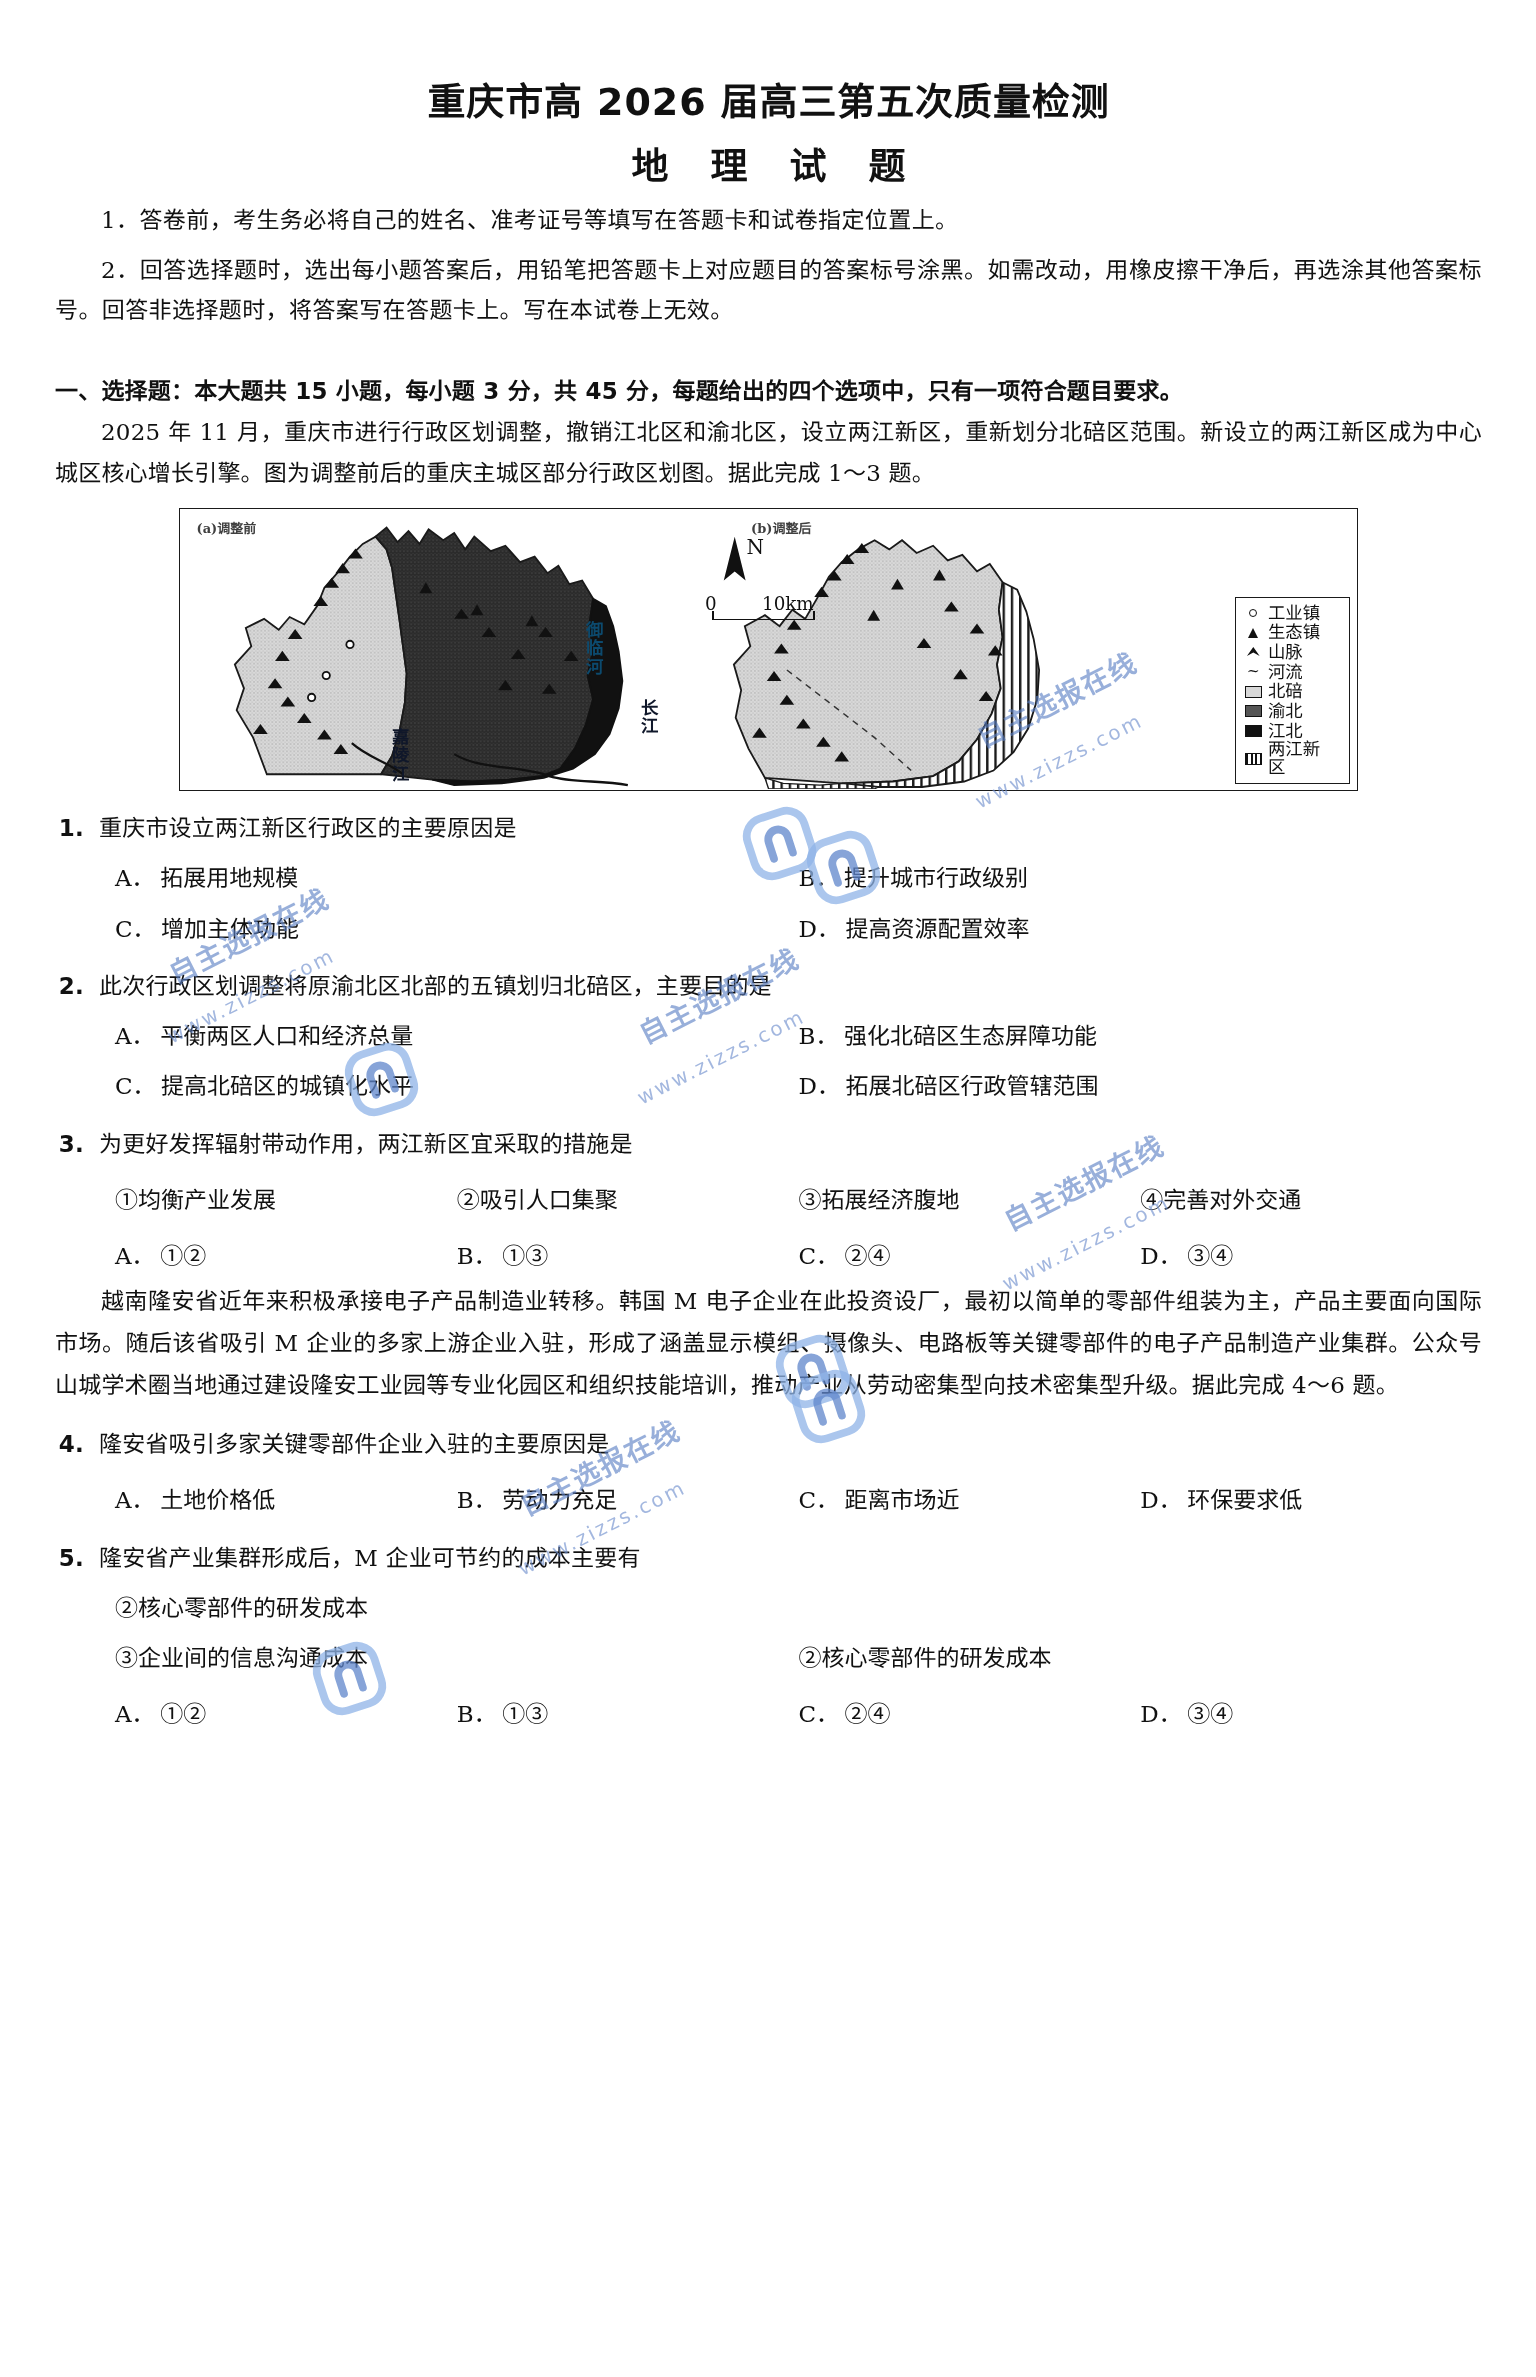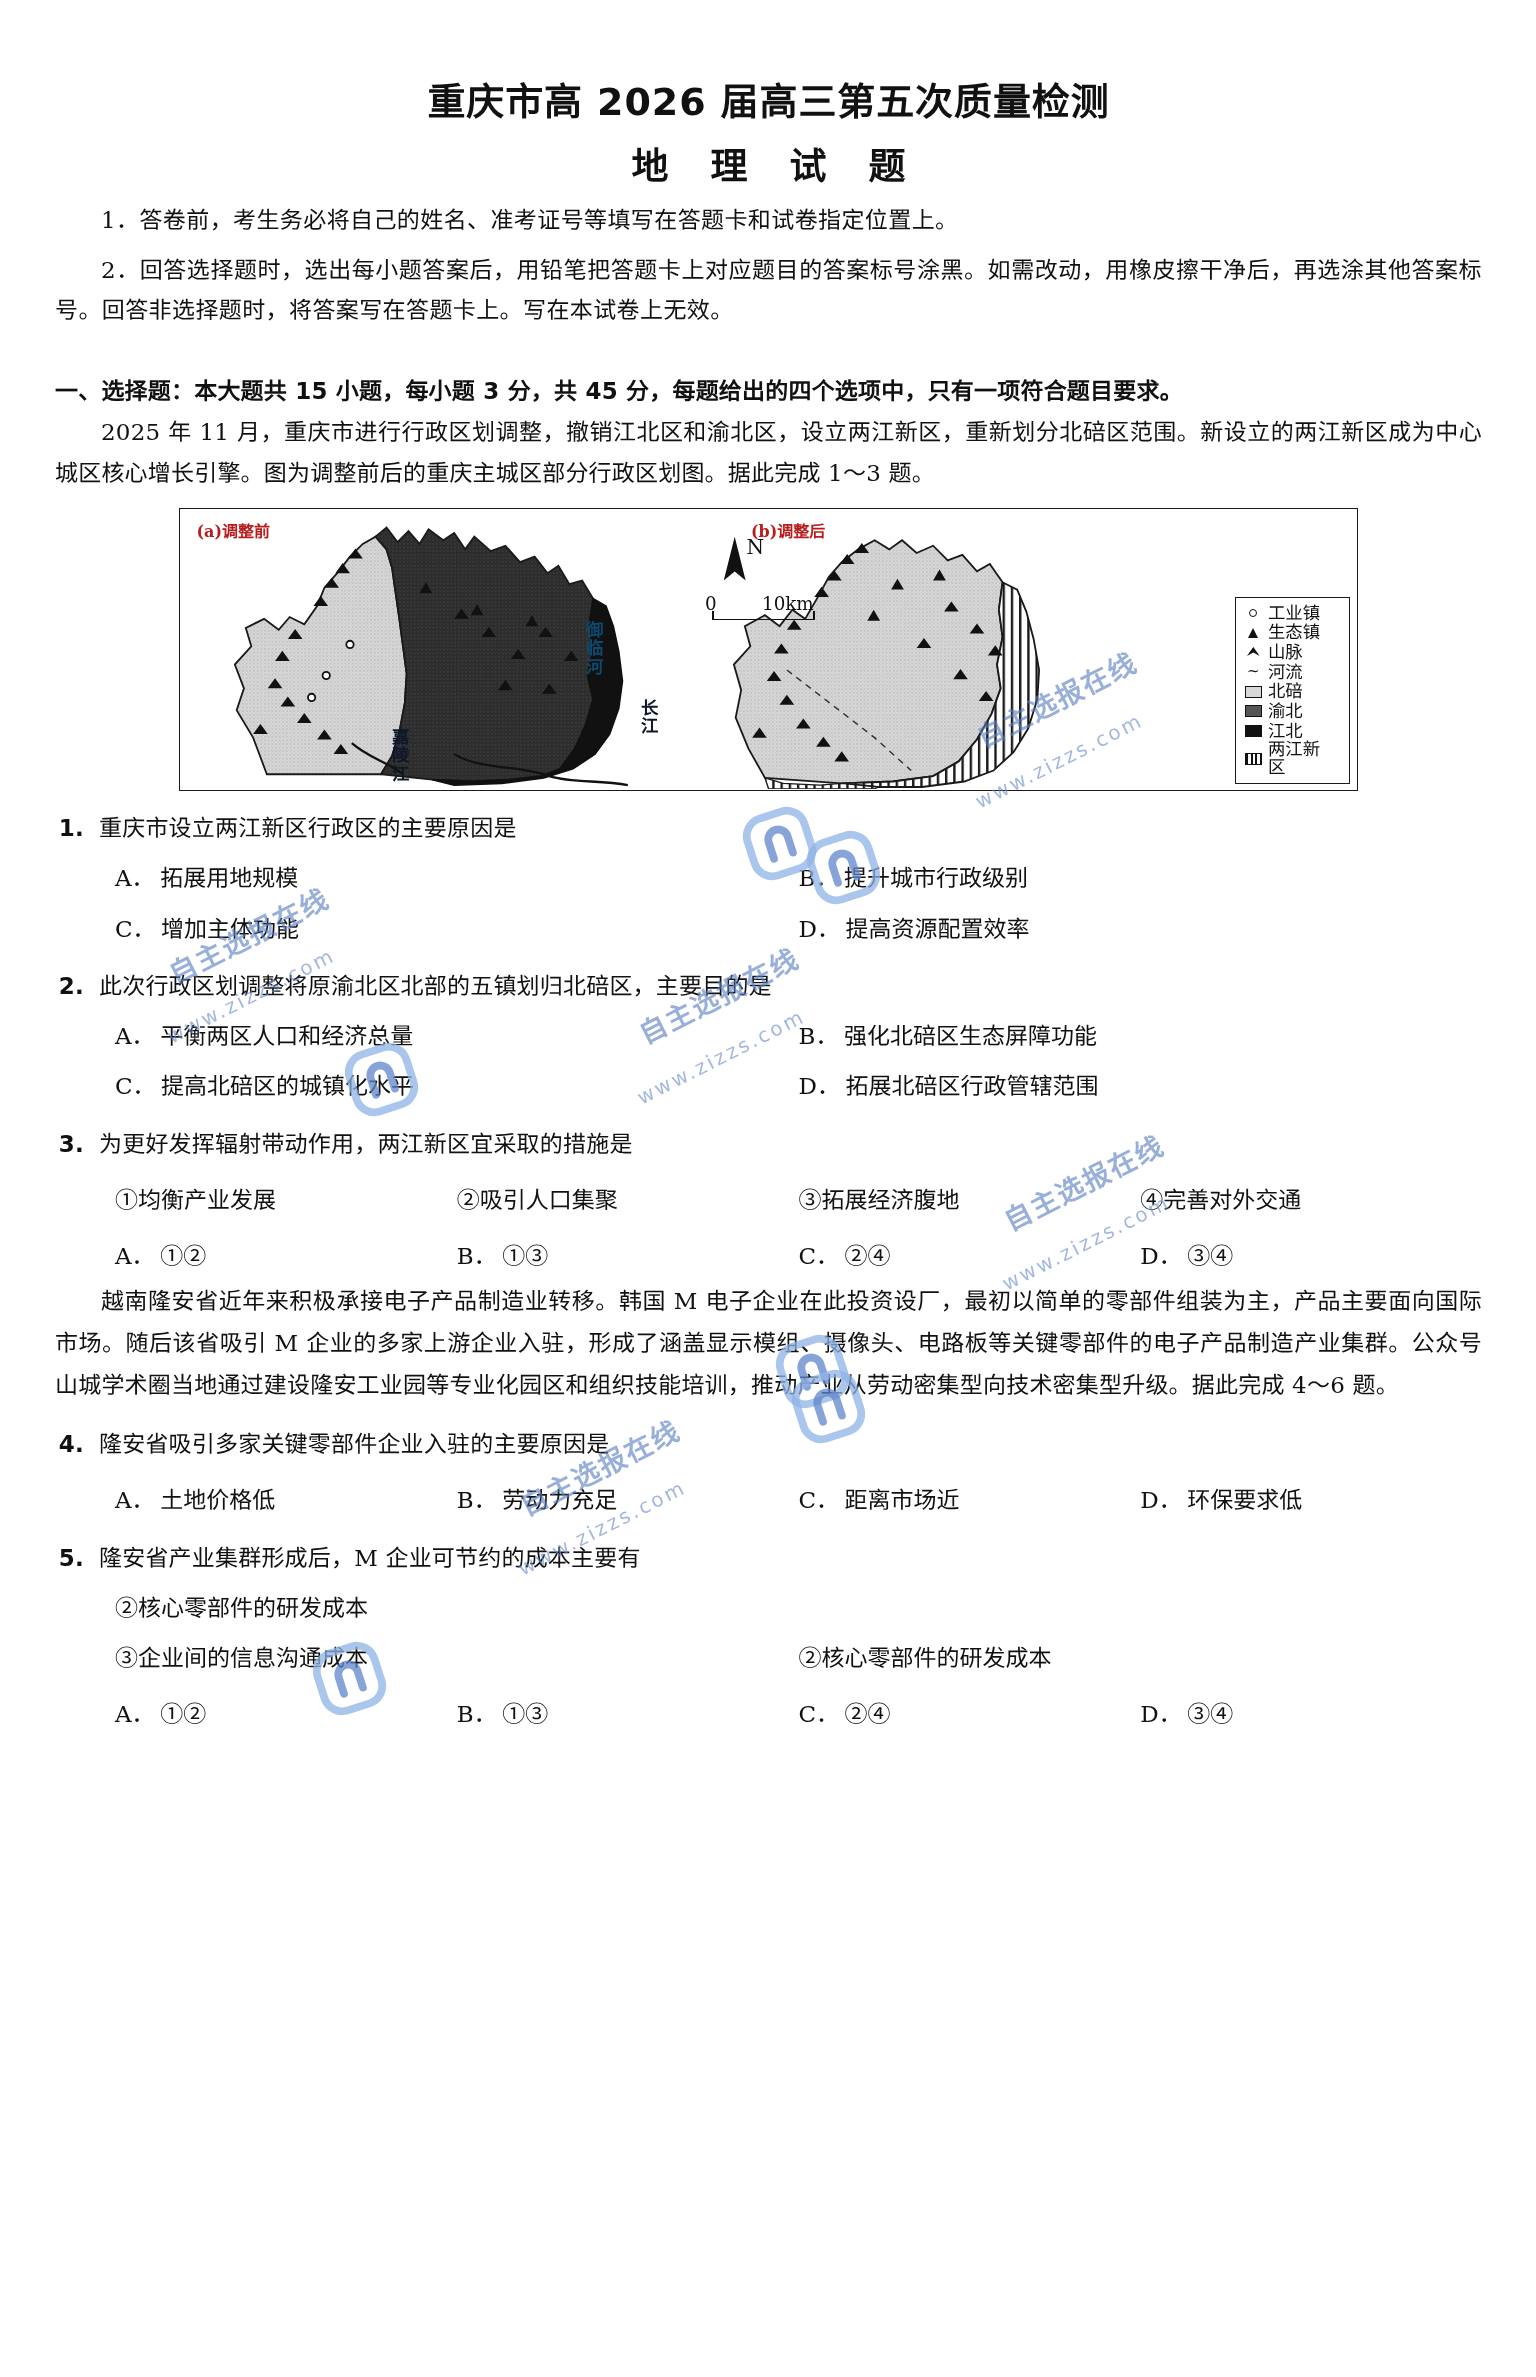--- a/index.html
+++ b/index.html
@@ -90,23 +90,23 @@
     width: 1179px;
     height: 283px;
     border: 1.8px solid #1a1a1a;
     background: #ffffff;
     box-sizing: border-box;
     overflow: hidden;
   }
   .panel-label {
     position: absolute;
     font-family: "DejaVu Serif", "Liberation Serif", serif;
-    font-size: 16px;
-    font-weight: bold;
-    color: #b91c1c;
+    font-size: 13px;
+    font-weight: bold;
+    color: #404040;
   }
   .panel-label.a { left: 16.5px; top: 9.1px; }
   .panel-label.b { left: 571px; top: 9.1px; }
 
   .north {
     position: absolute;
     left: 541px;
     top: 25.6px;
     width: 42px;
     height: 55px;

